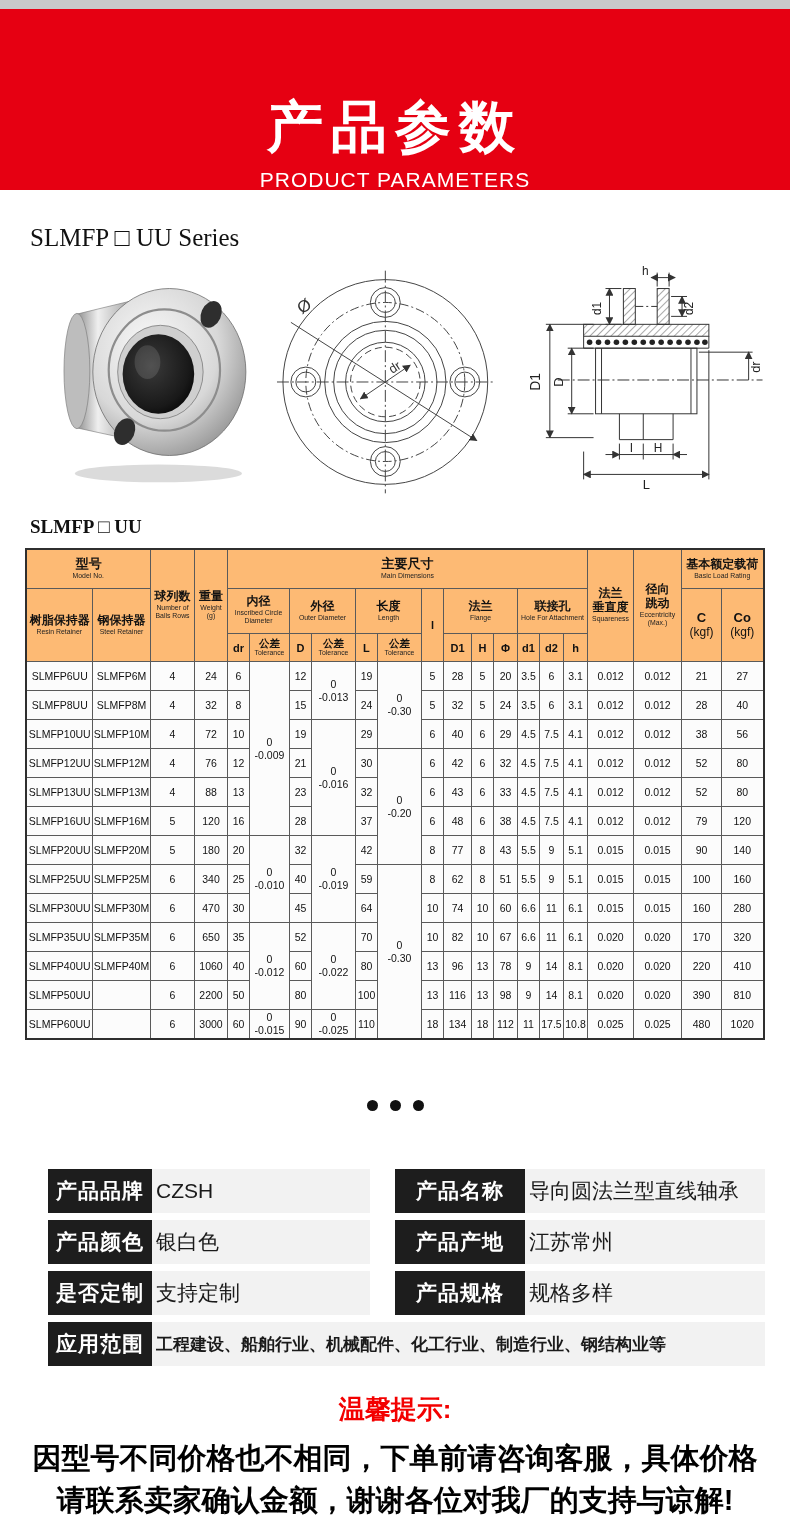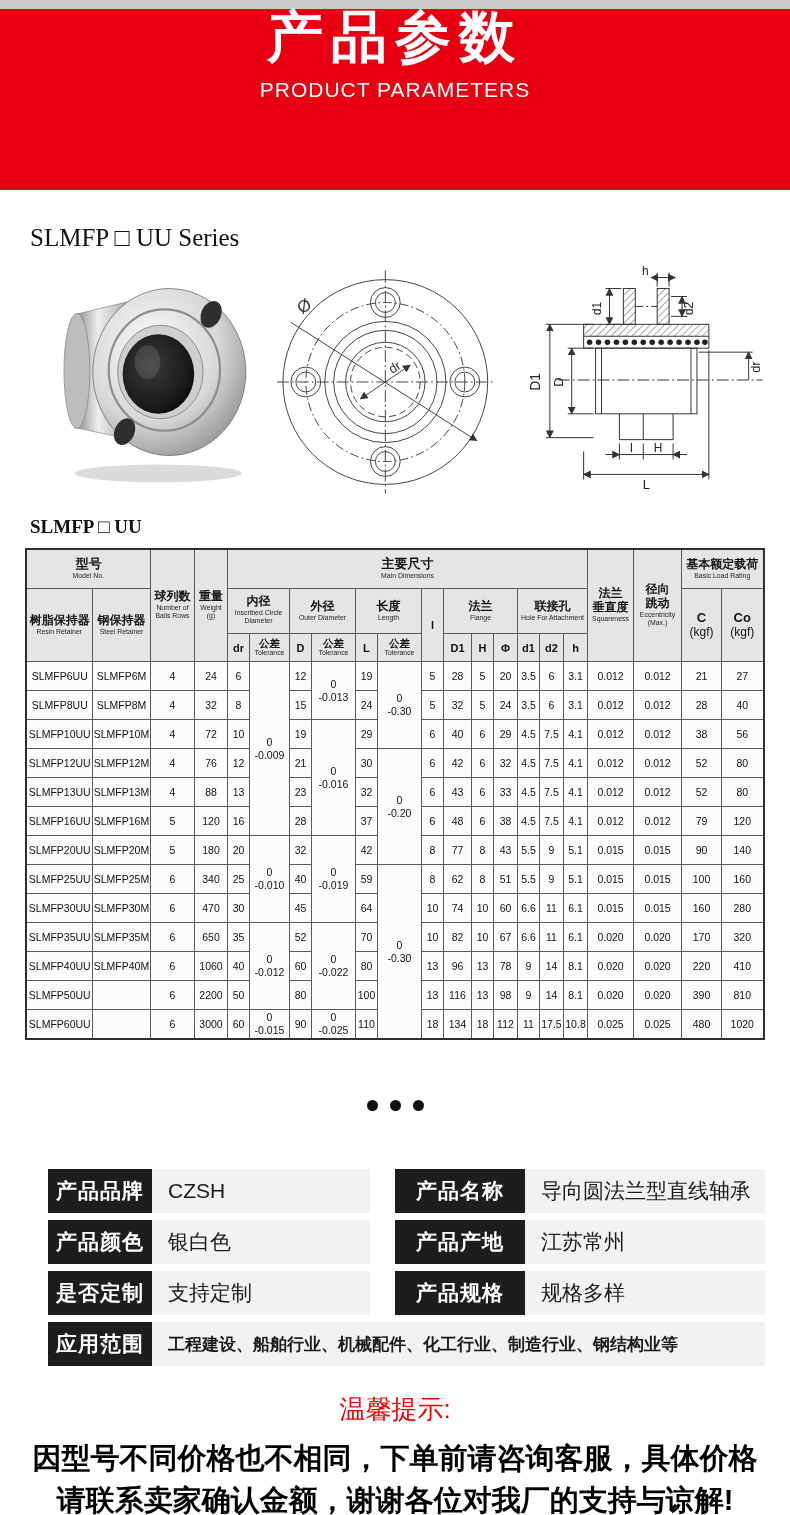--- a/index.html
+++ b/index.html
@@ -1,52 +1,52 @@
 <!DOCTYPE html>
 <html><head>
 <meta charset="utf-8">
 <style>
   html,body{margin:0;padding:0;}
   body{width:790px;height:1515px;background:#ffffff;font-family:"Liberation Sans",sans-serif;overflow:hidden;}
   .top-strip{height:9px;background:#c9c9c9;}
-  .banner{height:181px;background:#e60012;display:flex;flex-direction:column;align-items:center;justify-content:flex-start;}
+  .banner{height:181px;background:#e60012;display:flex;flex-direction:column;align-items:center;justify-content:flex-end;}
   .banner-cn{color:#fff;font-size:56px;font-weight:bold;letter-spacing:8px;line-height:1;}
   .banner-en{color:#fff;font-size:21px;font-weight:400;letter-spacing:1px;margin-top:14px;line-height:1;}
   .series-title{font-family:"Liberation Serif",serif;font-weight:normal;font-size:25px;color:#111;margin:34px 0 0 30px;}
   .drawings{display:flex;align-items:flex-start;padding:10px 18px 0 62px;height:238px;}
   .drawings svg{display:block;}
   .dr-photo{margin-right:26px;}
   .dr-front{margin-right:26px;margin-top:2px;}
   .series-sub{font-family:"Liberation Serif",serif;font-weight:bold;font-size:19px;color:#111;margin:16px 0 10px 30px;}
   
   table.spec{border-collapse:collapse;table-layout:fixed;width:737px;margin:0 auto;background:#fcfcfc;border:2px solid #2f2f2f;}
   table.spec th,table.spec td{border:1px solid #5a5a5a;padding:0;text-align:center;vertical-align:middle;overflow:hidden;}
-  table.spec th{background:#e5e5e5;font-weight:normal;}
+  table.spec th{background:#fdba74;font-weight:normal;}
   table.spec td{font-size:10.5px;color:#111;height:28px;line-height:1.2;}
   td.tol{white-space:pre-line;font-size:10.5px;line-height:1.25;}
   .cn{display:block;font-size:12px;font-weight:bold;color:#111;line-height:1.15;}
   .cn.big{font-size:13px;}
   .en{display:block;font-size:7.5px;color:#222;line-height:1.15;transform:scale(0.92);}
   .sym{display:block;font-size:11px;font-weight:bold;color:#111;}
   tr.hr1 th{height:38px;}
   tr.hr2 th{height:44px;}
   tr.hr3 th{height:27px;}
   
   .dots{display:flex;justify-content:center;gap:12px;margin-top:60px;}
   .dots span{width:11px;height:11px;border-radius:50%;background:#111;display:block;}
   
   .info{width:717px;margin:58px auto 0 auto;margin-left:48px;display:grid;grid-template-columns:322px 370px;column-gap:25px;row-gap:7px;}
   .info-row{display:flex;height:44px;text-align:right;}
   .info-row.full{grid-column:1 / span 2;}
   .info-label{background:#1d1d1d;color:#fff;font-size:21px;font-weight:bold;display:flex;align-items:center;justify-content:center;flex:0 0 104px;letter-spacing:1px;}
   .info-row.rt .info-label{flex:0 0 130px;}
-  .info-value{background:#f2f2f2;color:#1a1a1a;font-size:21px;font-weight:500;display:flex;align-items:center;padding-left:16px;flex:1;}
+  .info-value{background:#f2f2f2;color:#1a1a1a;font-size:21px;font-weight:500;display:flex;align-items:center;padding-left:4px;flex:1;}
   .info-row.full .info-value{font-size:17px;font-weight:bold;}
   
-  .tips-title{margin-top:26px;text-align:center;color:#f30000;font-size:26px;font-weight:normal;}
+  .tips-title{margin-top:26px;text-align:center;color:#f30000;font-size:26px;font-weight:bold;}
   .tips-note{width:732px;margin:10px auto 0 auto;text-align:center;color:#000;font-size:29px;font-weight:bold;line-height:1.45;}
   text{font-family:"Liberation Sans",sans-serif;}
 </style>
 </head>
 <body>
 
 <div class="top-strip"></div>
 
 <div class="banner">
   <div class="banner-cn">产品参数</div>

